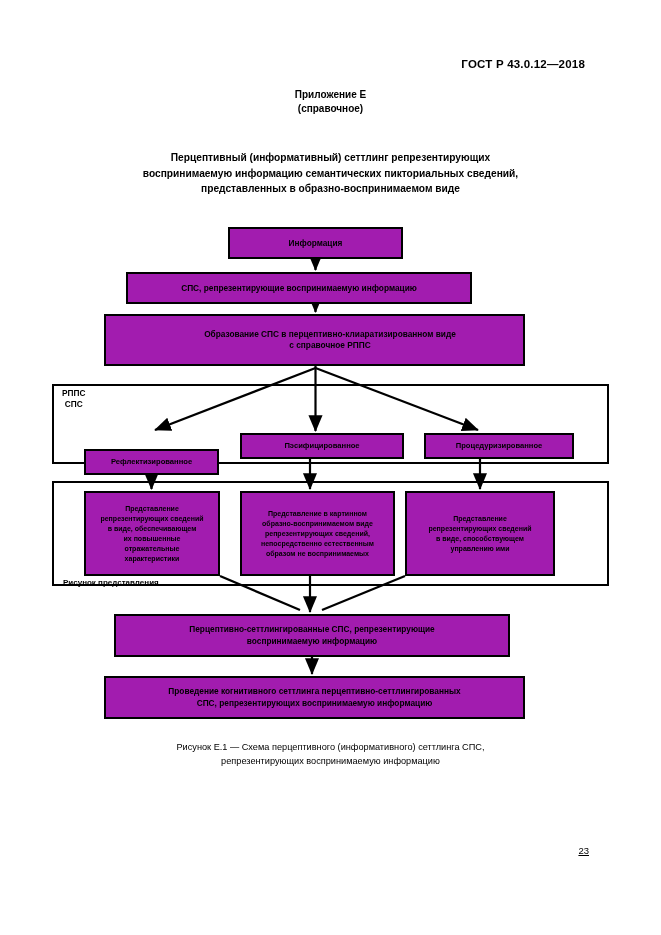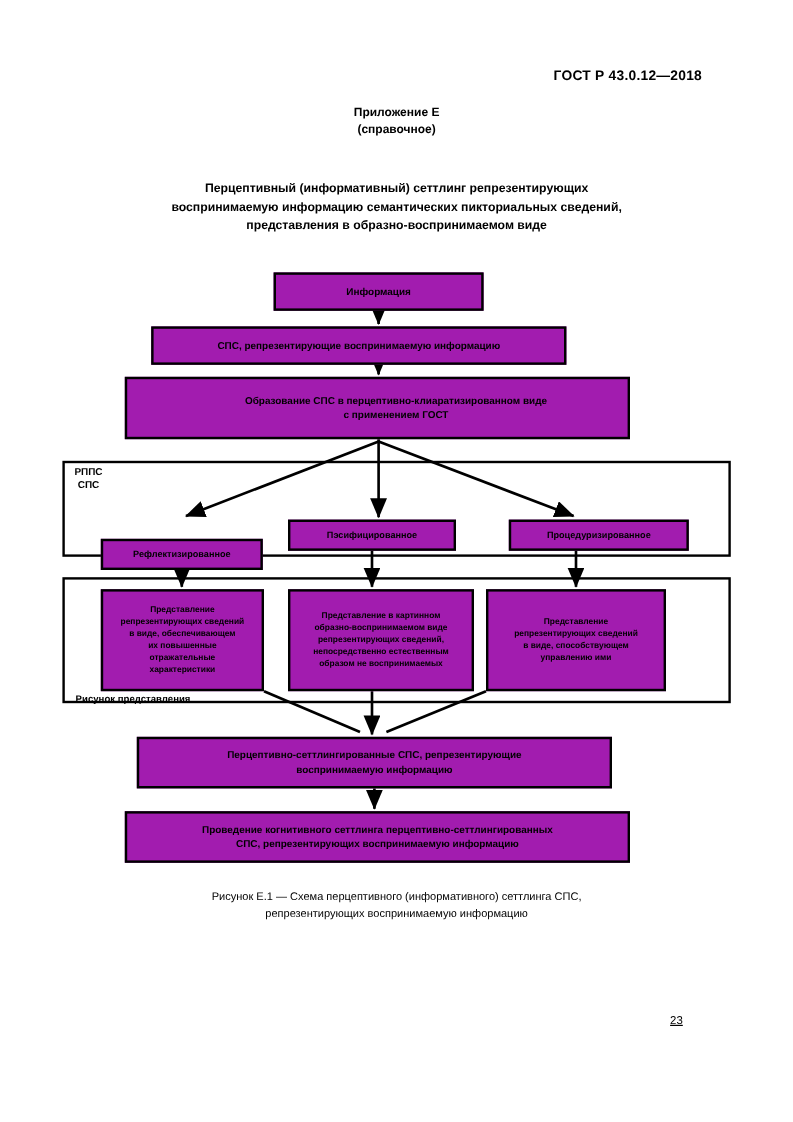--- a/index.html
+++ b/index.html
@@ -112,21 +112,21 @@
     line-height: 11px;
     text-align: center;
     white-space: nowrap;
   }
 
   #node-reflective {
     left: 84px; top: 433px; width: 135px; height: 26px;
     font-size: 7.6px; line-height: 10px; margin-top: 16px;
   }
   #node-pacified {
-    left: 240px; top: 433px; width: 140px; height: 26px;
+    left: 240px; top: 433px; width: 164px; height: 26px;
     font-size: 7.6px; line-height: 10px;
   }
   #node-procedural {
     left: 405px; top: 433px; width: 150px; height: 26px;
     font-size: 7.6px; line-height: 10px; margin-left: 19px;
   }
 
   
   #group-method {
     position: absolute;
@@ -173,41 +173,41 @@
     width: 481px;
     text-align: center;
     font-size: 9.2px;
     line-height: 14px;
   }
 
   
   .page-number {
     position: absolute;
     top: 845px;
-    right: 92px;
+    right: 72px;
     font-size: 9.5px;
     text-decoration: underline;
   }
 </style>
 </head>
 <body>
 
 <div class="page">
 
   <div class="gost-header">ГОСТ Р 43.0.12—2018</div>
 
   <div class="appendix">
     <div>Приложение Е</div>
     <div class="sub">(справочное)</div>
   </div>
 
   <div class="main-heading">
     <div>Перцептивный (информативный) сеттлинг репрезентирующих</div>
     <div>воспринимаемую информацию семантических пикториальных сведений,</div>
-    <div>представления в образно-воспринимаемом виде</div>
+    <div>представленных в образно-воспринимаемом виде</div>
   </div>
 
   <div class="diagram">
     <svg width="661" height="935" viewBox="0 0 661 935" xmlns="http://www.w3.org/2000/svg">
       <defs>
         <marker id="arrow" markerWidth="9" markerHeight="9" refX="7.2" refY="3.2" orient="auto" markerUnits="strokeWidth">
           <path d="M0,0 L7.6,3.2 L0,6.4 z" fill="#000"></path>
         </marker>
       </defs>
       <g stroke="#000" stroke-width="2.2" fill="none">
@@ -246,21 +246,21 @@
     <span class="txt">Информация</span>
   </div>
 
   <div class="node" id="node-sps-representing">
     <span class="txt">СПС, репрезентирующие воспринимаемую информацию</span>
   </div>
 
   <div class="node" id="node-formation">
     <span class="txt">
       <span>Образование СПС в перцептивно-клиаратизированном виде</span><br>
-      <span>с применением ГОСТ</span>
+      <span>с справочное РППС</span>
     </span>
   </div>
 
   <div class="node" id="node-reflective">
     <span class="txt">Рефлектизированное</span>
   </div>
 
   <div class="node" id="node-pacified">
     <span class="txt">Пэсифицированное</span>
   </div>

